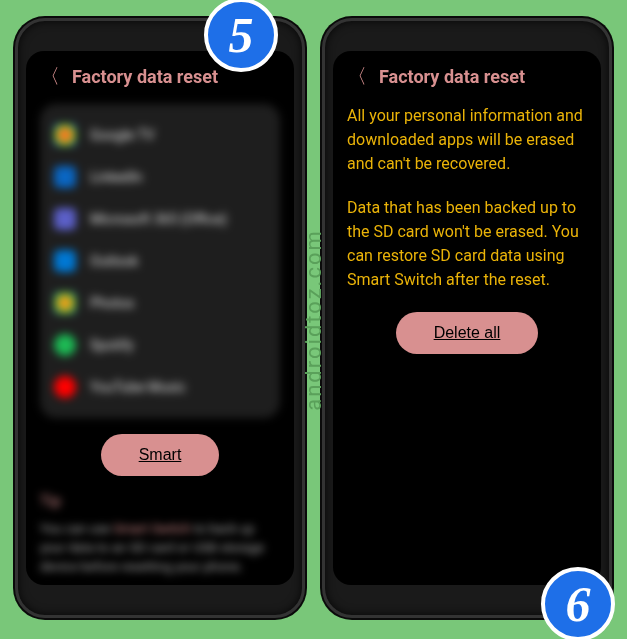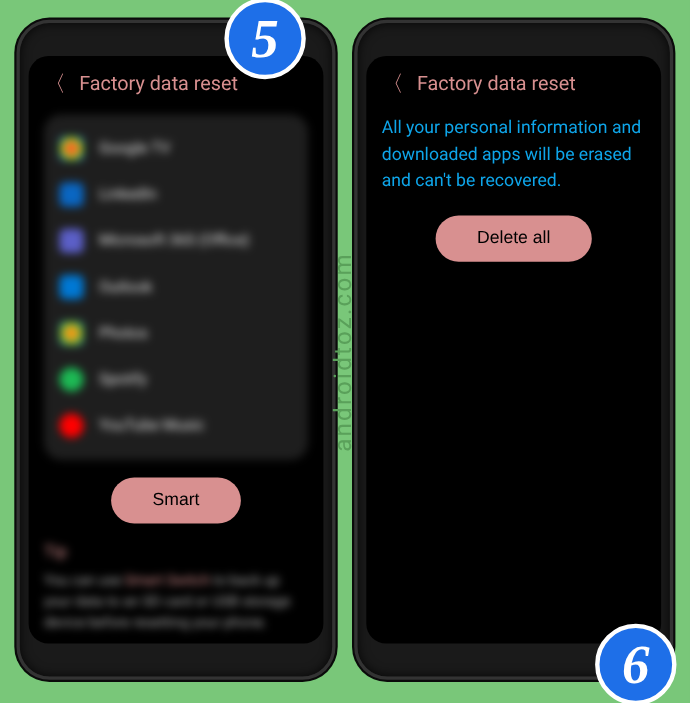--- a/index.html
+++ b/index.html
@@ -50,21 +50,21 @@
       gap: 12px;
       margin-bottom: 14px;
     }
     .back-icon {
       color: #d89090;
       font-size: 20px;
     }
     .header-title {
       color: #d89090;
       font-size: 18px;
-      font-weight: 400;
+      font-weight: 700;
     }
     .blurred-list {
       filter: blur(4px);
       background: #1e1e1e;
       border-radius: 16px;
       padding: 10px 0;
       margin-bottom: 16px;
     }
     .list-item {
       display: flex;
@@ -85,38 +85,39 @@
     .action-button {
       display: block;
       margin: 16px auto;
       background: #d89090;
       color: #000;
       border: none;
       border-radius: 24px;
       padding: 12px 38px;
       font-size: 16px;
       font-weight: 500;
+      text-decoration: underline;
     }
     .tip-section {
       filter: blur(4px);
       margin-top: 14px;
     }
     .tip-title {
       color: #d89090;
       font-size: 15px;
       margin-bottom: 10px;
     }
     .tip-text {
       color: #aaa;
       font-size: 13px;
       line-height: 1.45;
     }
     .tip-highlight { color: #d89090; }
     .info-text {
-      color: #0ea5e9;
+      color: #eab308;
       font-size: 16px;
       line-height: 1.5;
       margin-bottom: 20px;
     }
     .step-badge {
       position: absolute;
       width: 74px;
       height: 74px;
       border-radius: 50%;
       background: #1e6fe8;
@@ -193,16 +194,17 @@
 </div>
 <div class="step-badge badge-5">5</div>
 
 <div class="phone phone-right">
   <div class="screen">
     <div class="header">
       <span class="back-icon">〈</span>
       <span class="header-title">Factory data reset</span>
     </div>
     <div class="info-text">All your personal information and downloaded apps will be erased and can't be recovered.</div>
+    <div class="info-text">Data that has been backed up to the SD card won't be erased. You can restore SD card data using Smart Switch after the reset.</div>
     <button class="action-button">Delete all</button>
   </div>
 </div>
 <div class="step-badge badge-6">6</div>
 
 </body></html>

